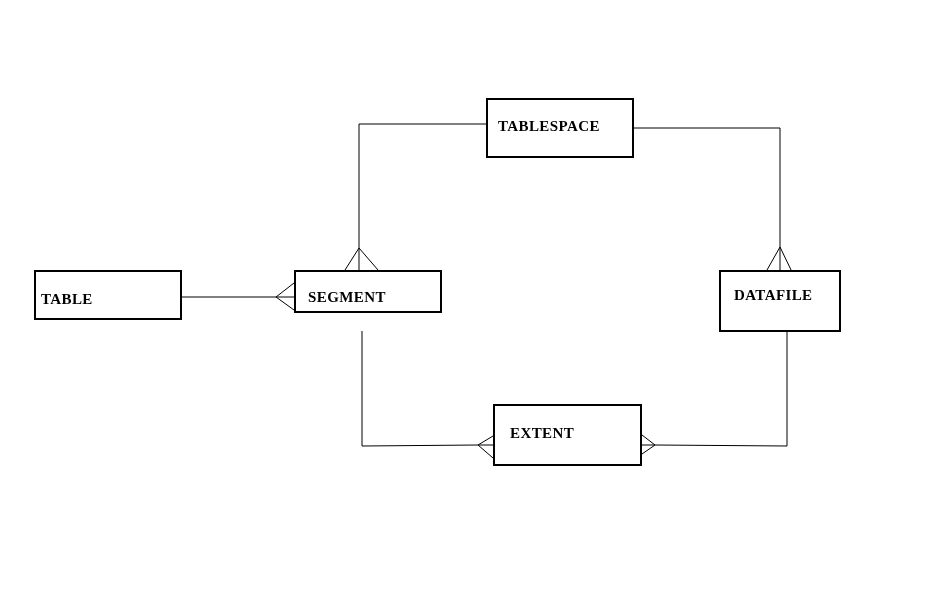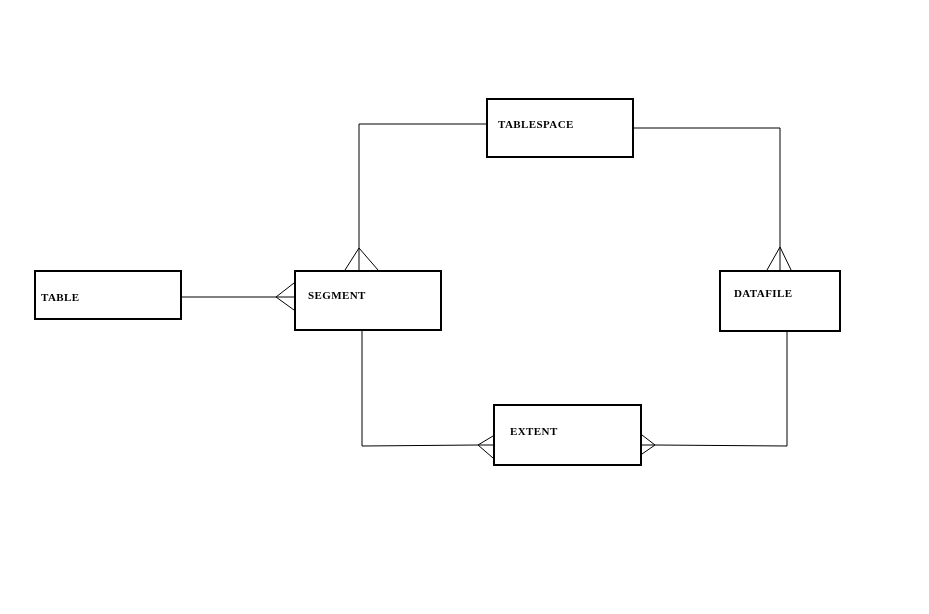--- a/index.html
+++ b/index.html
@@ -29,32 +29,32 @@
   }
   .entity {
     position: absolute;
     background: #ffffff;
     border: 2px solid #000000;
     box-sizing: border-box;
   }
   .entity-label {
     position: absolute;
     font-weight: bold;
-    font-size: 11px;
+    font-size: 15px;
     letter-spacing: 0.4px;
     color: #000000;
     white-space: nowrap;
   }
   #ent-tablespace { left: 486px; top:  98px; width: 148px; height: 60px; }
   #ent-tablespace .entity-label { left: 10px; top: 18px; }
 
   #ent-table      { left:  34px; top: 270px; width: 148px; height: 50px; }
   #ent-table .entity-label      { left:  5px; top: 19px; }
 
-  #ent-segment    { left: 294px; top: 270px; width: 148px; height: 61px; }
+  #ent-segment    { left: 294px; top: 270px; width: 148px; height: 43px; }
   #ent-segment .entity-label    { left: 12px; top: 17px; }
 
   #ent-datafile   { left: 719px; top: 270px; width: 122px; height: 62px; }
   #ent-datafile .entity-label   { left: 13px; top: 15px; }
 
   #ent-extent     { left: 493px; top: 404px; width: 149px; height: 62px; }
   #ent-extent .entity-label     { left: 15px; top: 19px; }
 </style>
 </head>
 <body>

